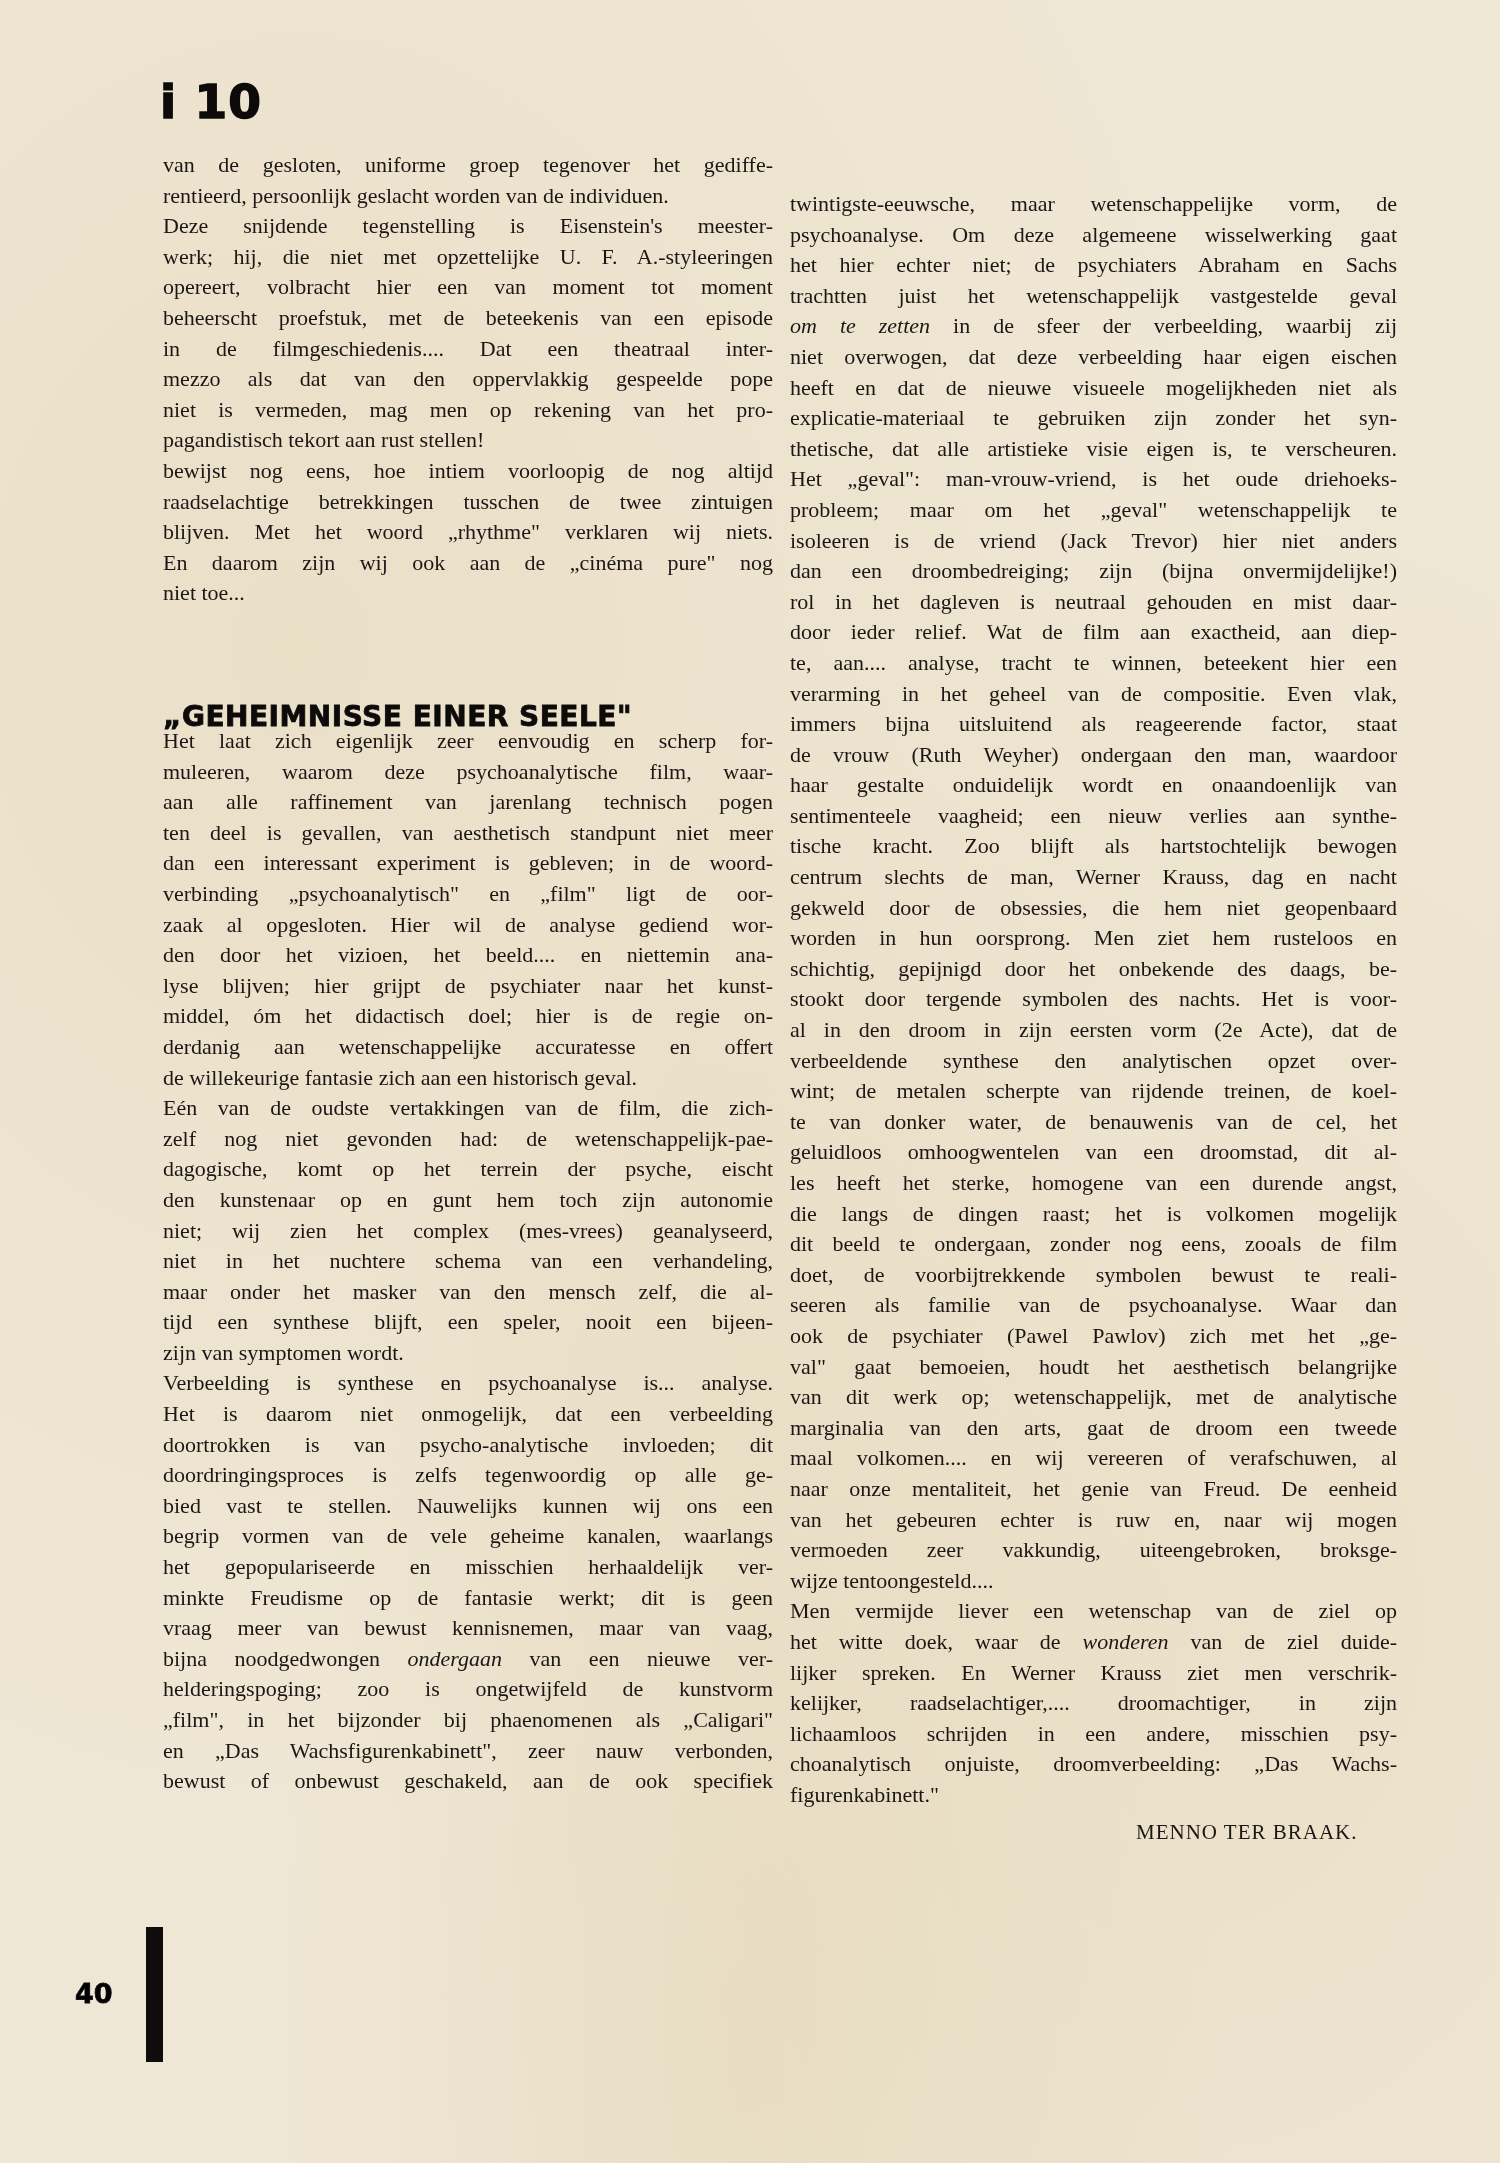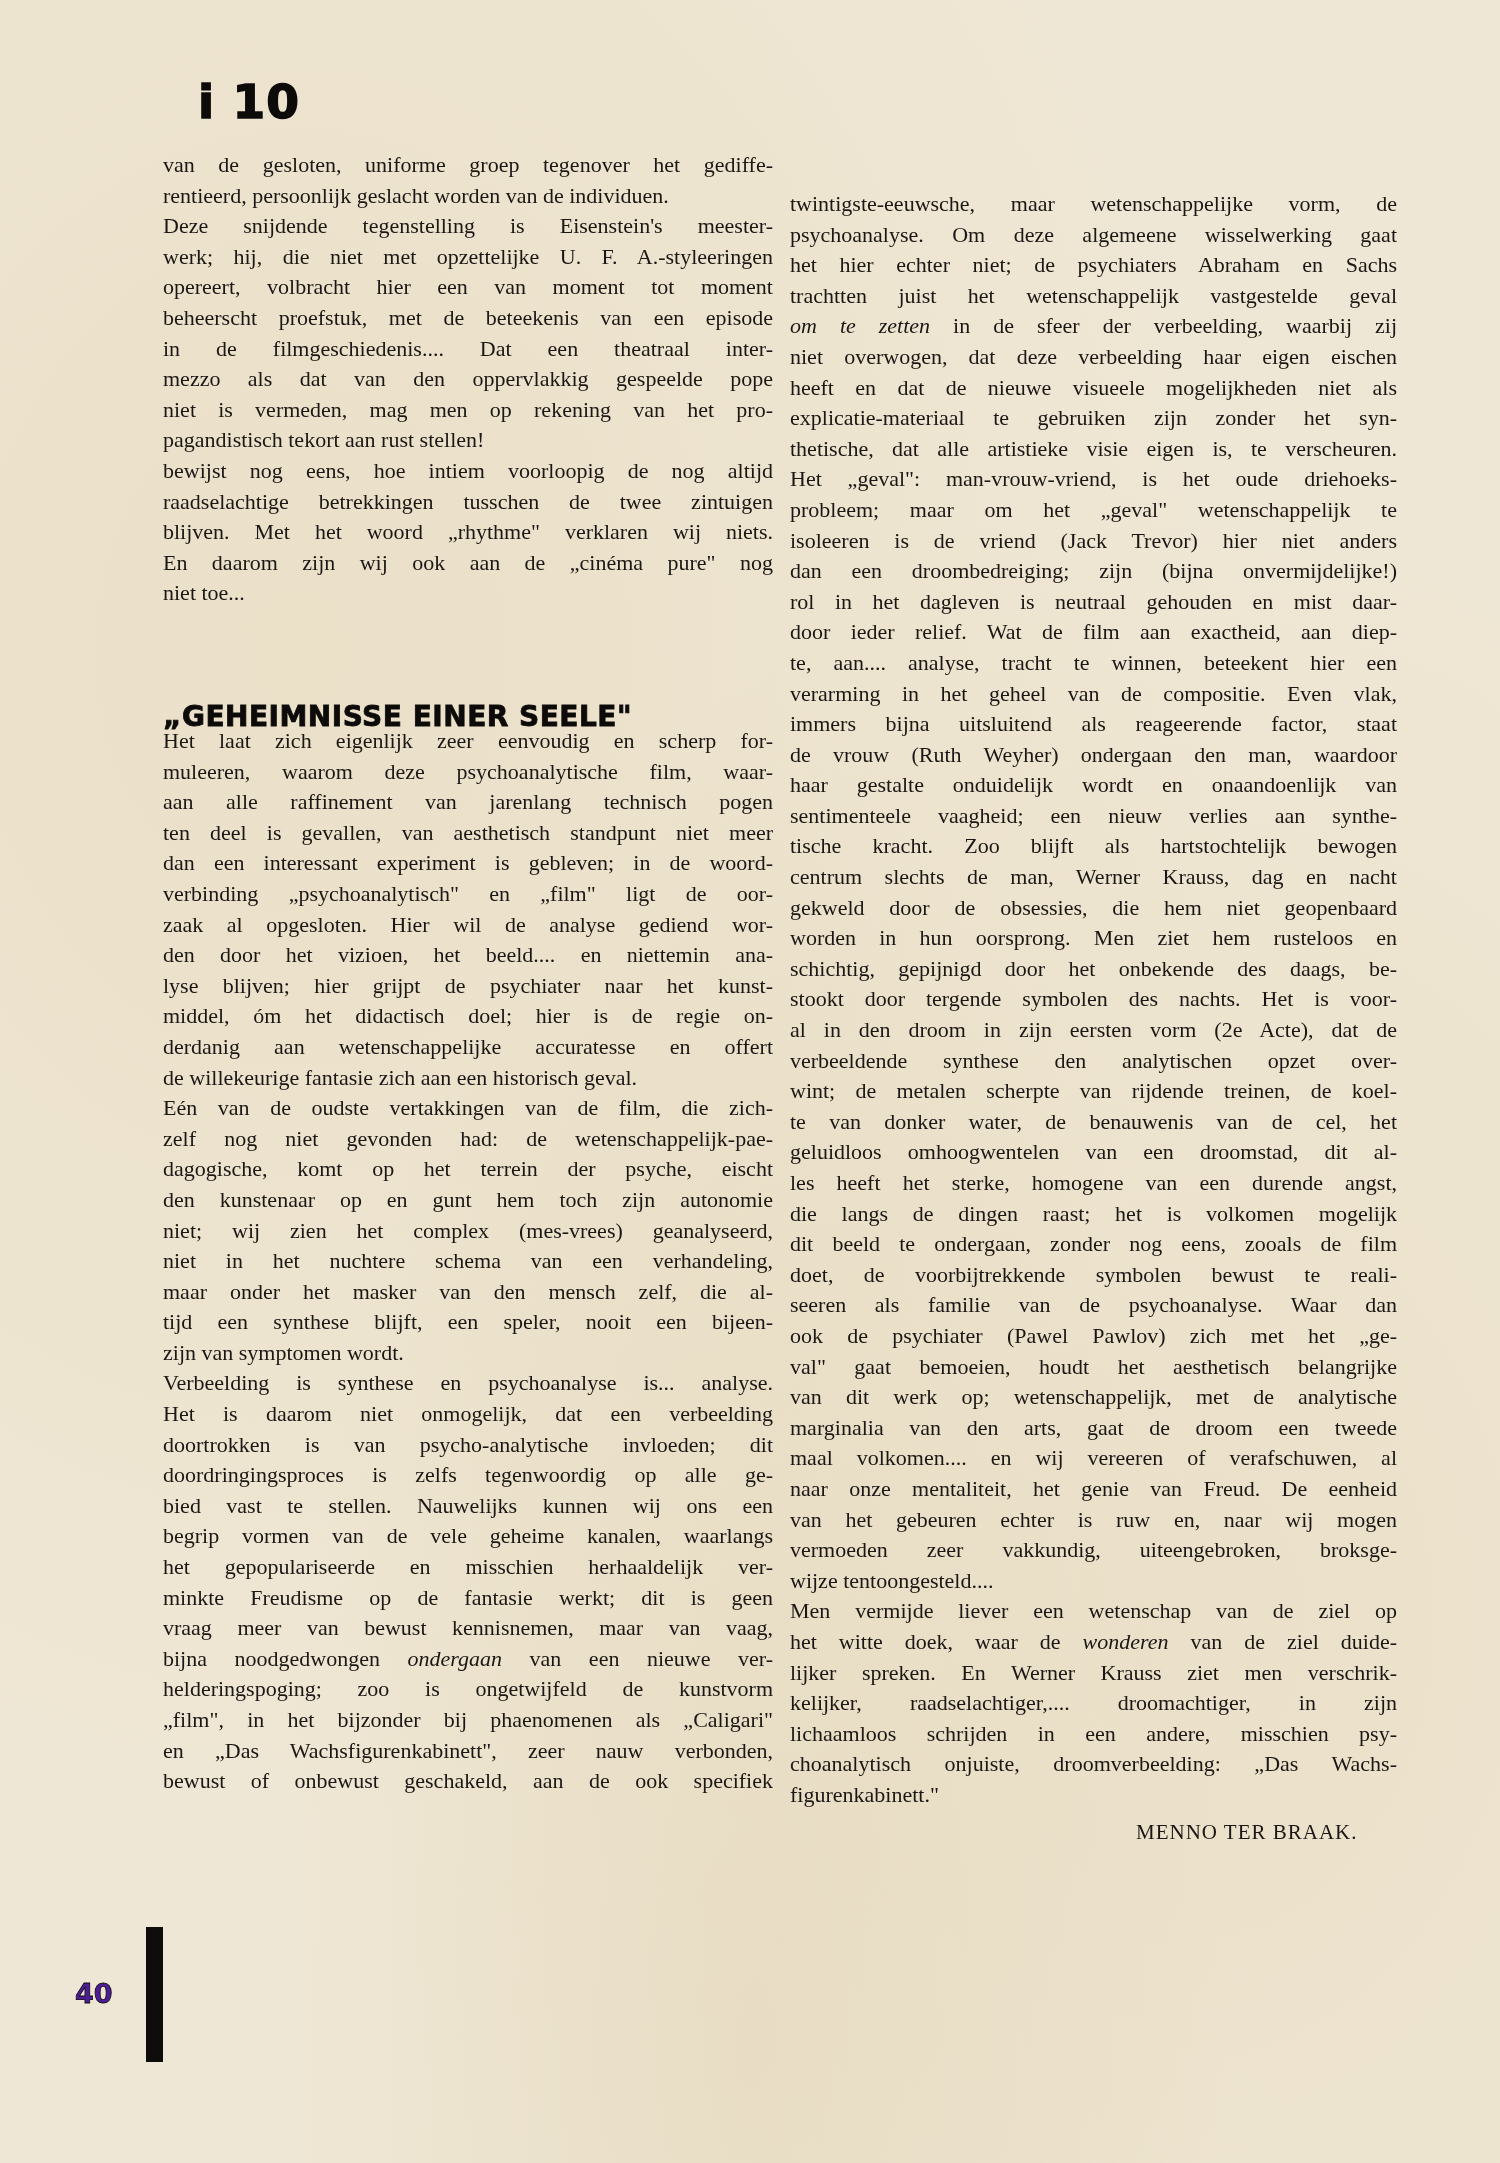--- a/index.html
+++ b/index.html
@@ -10,21 +10,21 @@
       radial-gradient(ellipse at 20% 30%, rgba(214,190,140,0.18), transparent 55%),
       radial-gradient(ellipse at 80% 75%, rgba(214,190,140,0.16), transparent 50%),
       radial-gradient(ellipse at 50% 95%, rgba(200,175,120,0.15), transparent 45%);
     font-family: "DejaVu Serif", "Liberation Serif", serif;
     color: #1b1714;
   }
   .magazine-title {
     position: absolute; left: 160px; top: 78px;
     font-family: "DejaVu Sans", "Liberation Sans", sans-serif;
     font-weight: 900; font-size: 47px; letter-spacing: 1px; line-height: 1;
-    color: #0d0b0a; margin-left: 38px; -webkit-text-stroke: 1.5px #0d0b0a;
+    color: #0d0b0a; -webkit-text-stroke: 1.5px #0d0b0a;
   }
   .col { position: absolute; width: 610px; }
   .col-left { left: 163px; }
   .col-right { left: 790px; width: 607px; }
   .line {
     display: block; height: 30.6px; line-height: 30.6px;
     font-family: "Liberation Serif", "DejaVu Serif", serif;
     font-size: 22px; white-space: nowrap;
     text-align: justify; text-align-last: justify;
   }
@@ -37,21 +37,21 @@
     color: #0d0b0a; -webkit-text-stroke: 0.8px #0d0b0a; white-space: nowrap;
   }
   .signature {
     position: absolute; left: 1136px; top: 1820px;
     font-family: "Liberation Serif", "DejaVu Serif", serif;
     font-size: 21px; letter-spacing: 1px; white-space: nowrap; text-align: center;
   }
   .page-number {
     position: absolute; left: 75px; top: 1980px;
     font-family: "DejaVu Sans", "Liberation Sans", sans-serif;
-    font-weight: 900; font-size: 27px; line-height: 1; color: #4c1d95;
+    font-weight: 900; font-size: 27px; line-height: 1; color: #000000;
     -webkit-text-stroke: 0.8px #0d0b0a;
   }
   .page-bar {
     position: absolute; left: 146px; top: 1927px; width: 17px; height: 135px;
     background: #0f0d0c;
   }
 </style>
 </head>
 <body>
 

